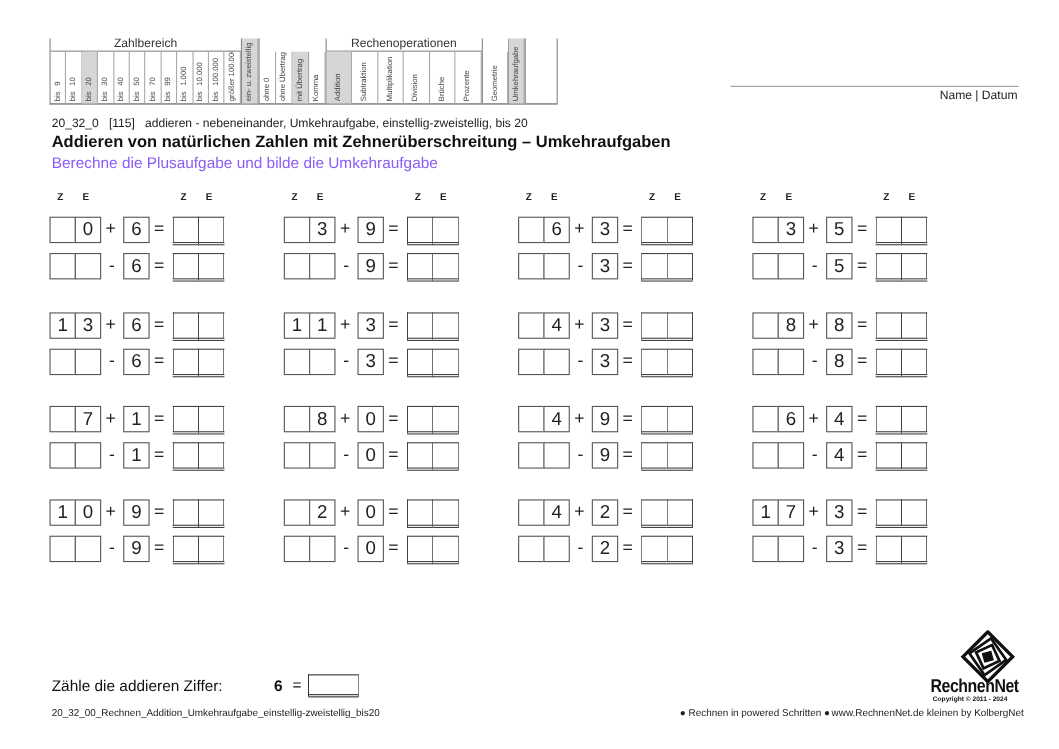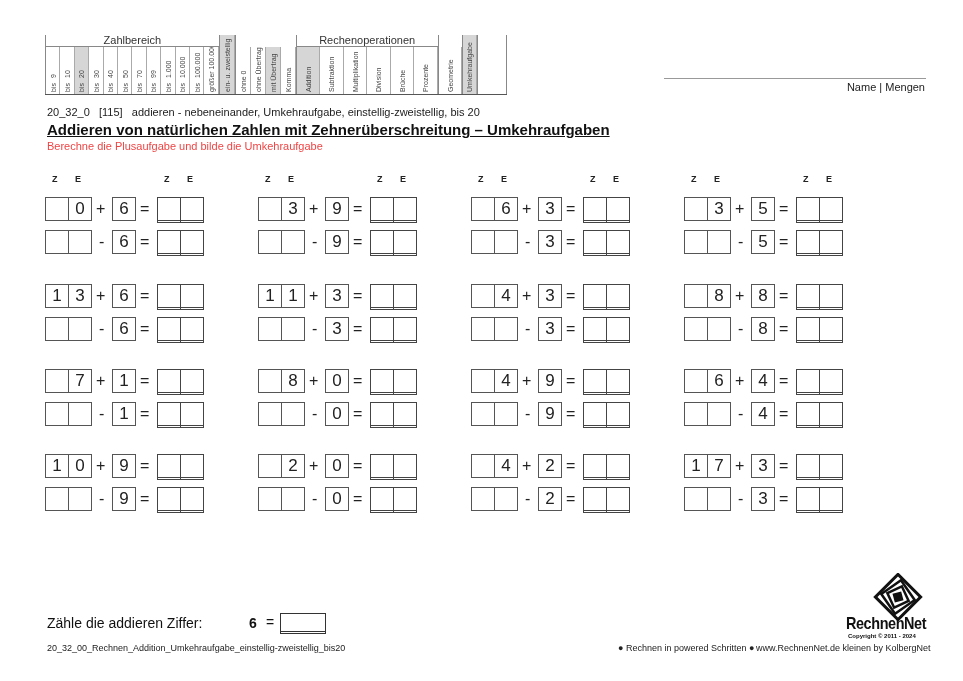--- a/index.html
+++ b/index.html
@@ -11,22 +11,22 @@
   .hgroup .gtitle { height:11px; font-size:11px; line-height:11px; text-align:center; color:#333; border-bottom:1px solid #888; }
   .hgroup .cols { flex:1; display:flex; }
   .col { width:13.4px; border-right:1px solid #aaa; position:relative; overflow:hidden; }
   .col.sel { background:#d6d6d6; }
   .col .vtext { position:absolute; left:50%; bottom:2px; transform-origin:left bottom; transform:rotate(-90deg) translate(0, 50%); white-space:nowrap; font-size:7px; color:#444; }
 
   .name-line { position:absolute; left:664px; top:78px; width:262px; height:1px; background:#999; }
   .name-label { position:absolute; right:38px; top:81px; font-size:11px; color:#222; }
 
   .meta { position:absolute; left:47px; top:106px; font-size:11px; color:#222; }
-  .title { position:absolute; left:47px; top:121px; font-size:15px; font-weight:bold; color:#111;text-decoration:underline; }
-  .subtitle { position:absolute; left:47px; top:140px; font-size:11px; color:#ef4444; }
+  .title { position:absolute; left:47px; top:121px; font-size:15px; font-weight:bold; color:#111; }
+  .subtitle { position:absolute; left:47px; top:140px; font-size:14px; color:#8b5cf6; }
 
   .task { position:absolute; width:200px; height:85px; }
   .ze { position:absolute; top:0; font-size:9px; font-weight:bold; color:#222; }
   .cell { position:absolute; width:22px; height:22px; border:1px solid #555; background:#fff; font-size:17px; text-align:center; line-height:22px; color:#222; box-sizing:content-box; }
   .op { position:absolute; font-size:16px; line-height:24px; color:#222; }
   .res { position:absolute; width:22px; height:22px; border:1px solid #444; border-bottom:3px double #444; background:#fff; }
 
   .count-label { position:absolute; left:47px; top:615px; font-size:14px; color:#111; }
   .count-digit { position:absolute; left:249px; top:615px; font-size:14px; font-weight:bold; }
   .count-eq { position:absolute; left:266px; top:614px; font-size:14px; }
@@ -155,21 +155,21 @@
           <span class="vtext">Umkehraufgabe</span>
         </div>
       </div>
   </div>
   <div class="hgroup" style="width:28px;border-right:1px solid #888">
     <div style="height:12px"></div>
   </div>
 </div>
 
 <div class="name-line"></div>
-<div class="name-label">Name | Mengen</div>
+<div class="name-label">Name | Datum</div>
 
 <div class="meta" style="white-space:pre">20_32_0   [115]   addieren - nebeneinander, Umkehraufgabe, einstellig-zweistellig, bis 20</div>
 <div class="title">Addieren von natürlichen Zahlen mit Zehnerüberschreitung – Umkehraufgaben</div>
 <div class="subtitle">Berechne die Plusaufgabe und bilde die Umkehraufgabe</div>
 
 <div id="tasks">
     <div class="task" style="left: 45px; top: 174px;">
       <div class="ze" style="left:7px">Z</div>
       <div class="ze" style="left:30px">E</div>
       <div class="ze" style="left:119px">Z</div>

